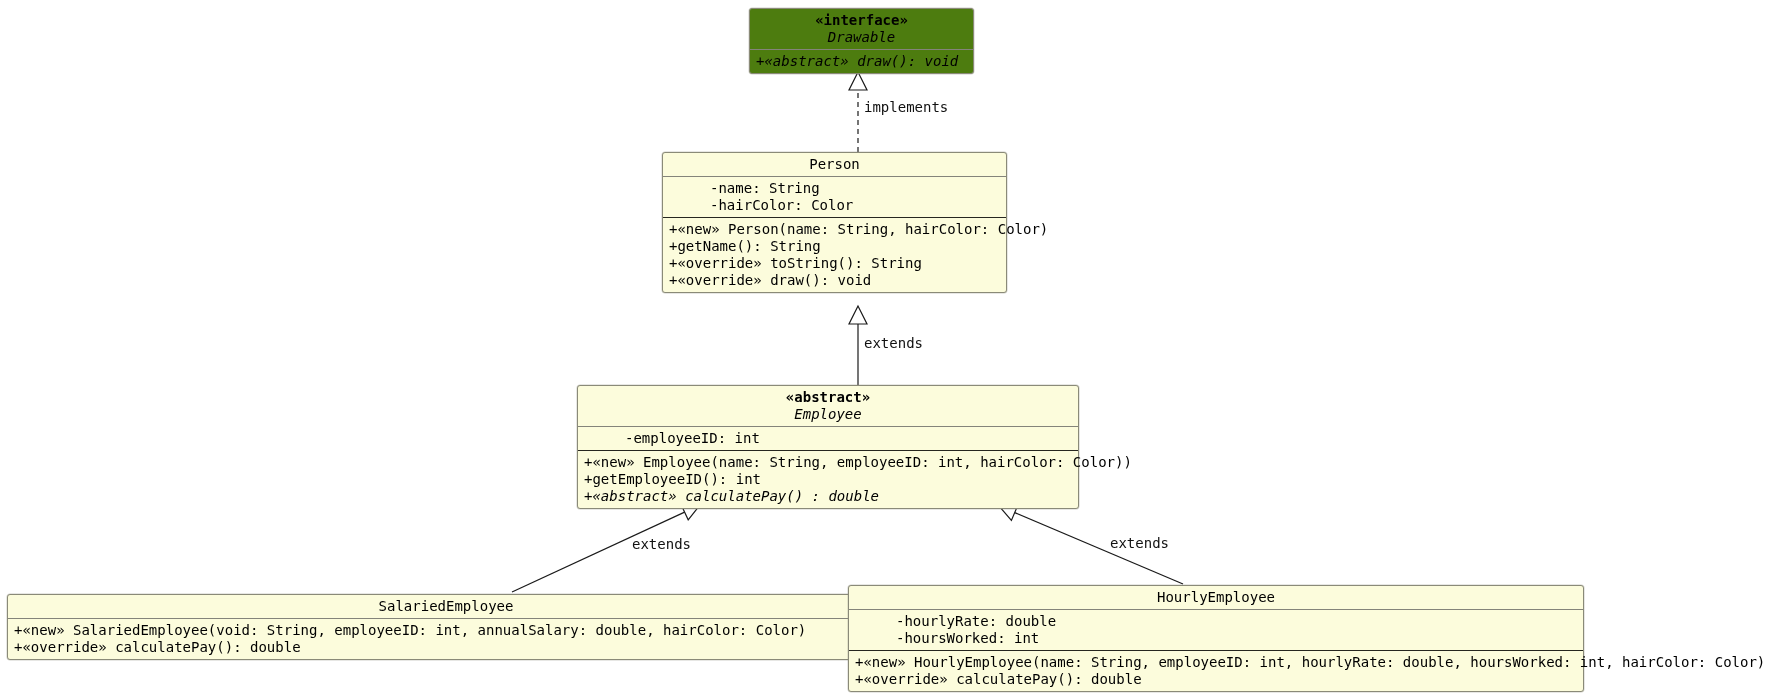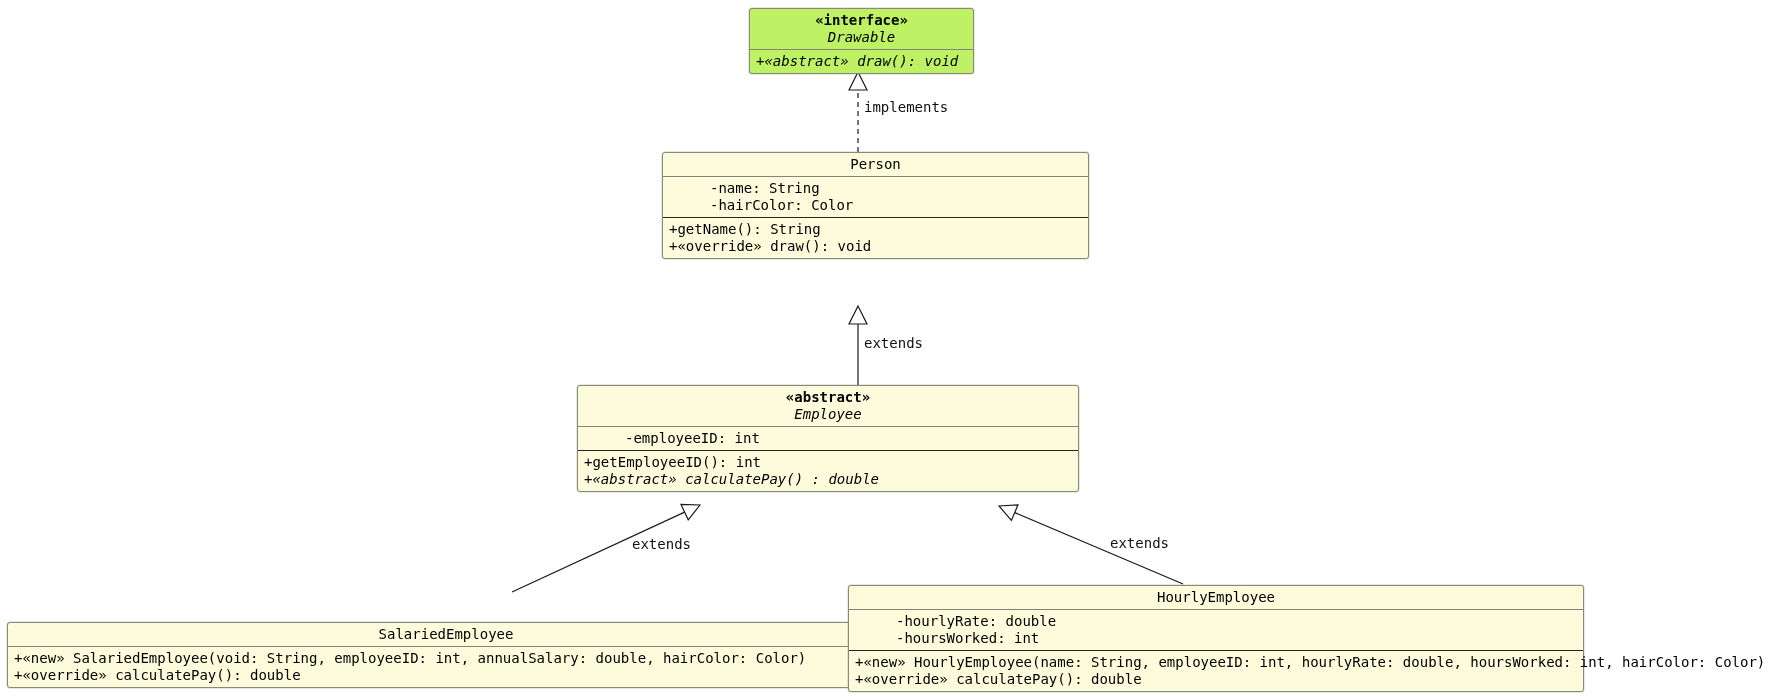--- a/index.html
+++ b/index.html
@@ -19,21 +19,21 @@
   }
   .uml-class {
     position:absolute;
     box-sizing:border-box;
     background:#fcfcdc;
     border:1px solid #8a8a78;
     border-radius:3px;
     z-index:1;
     box-shadow:0 0 0 0.5px rgba(138,138,120,.4);
   }
-  .uml-class.interface { background:#bef264; }
+  .uml-class.interface { background:#4d7c0f; }
   .sec { padding:3px 6px; }
   .hdr { text-align:center; border-bottom:1px solid #84847a; }
   .attrs { border-bottom:1px solid #26261f;padding-left:47px; }
   .row { line-height:17px; white-space:pre; }
   .stereo { font-weight:bold; line-height:17px; }
   .iname { font-style:italic; }
   .it { font-style:italic; }
 </style>
 </head>
 <body>
@@ -70,49 +70,52 @@
   <div class="uml-class interface" style="left:749px; top:8px; width:225px;">
     <div class="sec hdr">
       <div class="stereo">«interface»</div>
       <div class="row iname">Drawable</div>
     </div>
     <div class="sec meths">
       <div class="row it">+«abstract» draw(): void</div>
     </div>
   </div>
 
-  <div class="uml-class" style="left:662px; top:152px; width:427px;">
+  <div class="uml-class" style="left:662px; top:152px; width:345px;">
     <div class="sec hdr">
       <div class="row">Person</div>
     </div>
     <div class="sec attrs">
       <div class="row">-name: String</div>
       <div class="row">-hairColor: Color</div>
     </div>
     <div class="sec meths">
+      <div class="row">+«new» Person(name: String, hairColor: Color)</div>
       <div class="row">+getName(): String</div>
+      <div class="row">+«override» toString(): String</div>
       <div class="row">+«override» draw(): void</div>
     </div>
   </div>
 
   <div class="uml-class" style="left:577px; top:385px; width:502px;">
     <div class="sec hdr">
       <div class="stereo">«abstract»</div>
       <div class="row iname">Employee</div>
     </div>
     <div class="sec attrs">
       <div class="row">-employeeID: int</div>
     </div>
     <div class="sec meths">
+      <div class="row">+«new» Employee(name: String, employeeID: int, hairColor: Color))</div>
       <div class="row">+getEmployeeID(): int</div>
       <div class="row it">+«abstract» calculatePay() : double</div>
     </div>
   </div>
 
-  <div class="uml-class" style="left:7px; top:622px; width:878px;">
+  <div class="uml-class" style="left:7px; top:594px; width:878px;">
     <div class="sec hdr">
       <div class="row">SalariedEmployee</div>
     </div>
     <div class="sec meths">
       <div class="row">+«new» SalariedEmployee(void: String, employeeID: int, annualSalary: double, hairColor: Color)</div>
       <div class="row">+«override» calculatePay(): double</div>
     </div>
   </div>
 
   <div class="uml-class" style="left:848px; top:585px; width:736px;">

